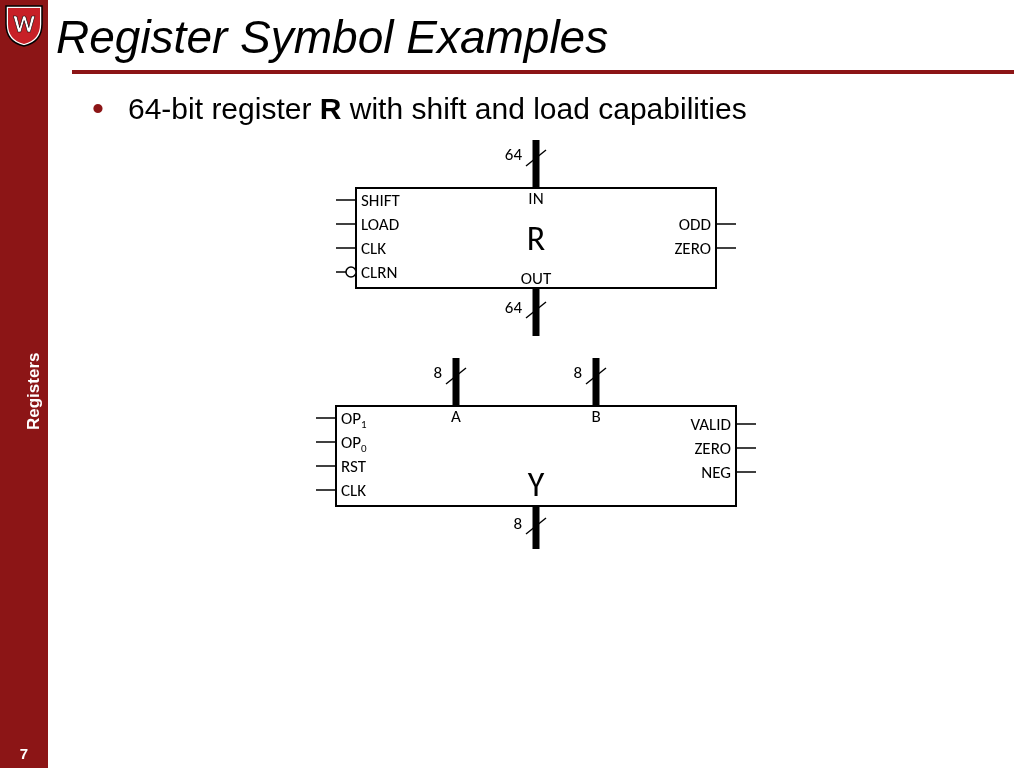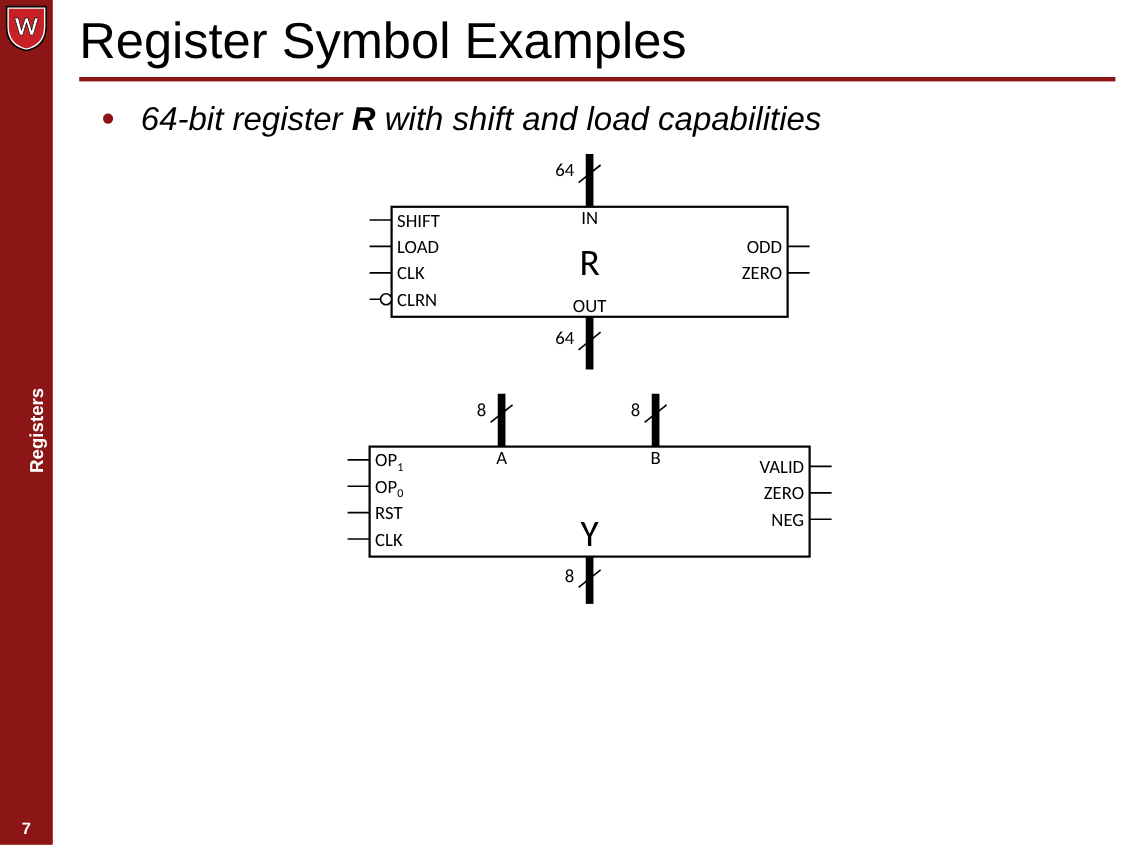--- a/index.html
+++ b/index.html
@@ -49,32 +49,32 @@
   }
   .content {
     position: absolute;
     left: 48px;
     top: 0;
     width: 976px;
     height: 768px;
   }
   .title {
     font-size: 46px;
-    margin: 10px 0 6px 24px;
+    margin: 10px 0 6px 8px;
     color: #000;
+    font-style: italic;
   }
   .title-rule {
     margin: 0 10px 16px 24px;
     border: none;
     border-top: 4px solid #8c1516;
   }
   ul.bullets {
     margin: 0 18px 0 40px;
     padding: 0;
-    font-style: italic;
   }
   ul.bullets > li {
     list-style: none;
     position: relative;
     padding-left: 40px;
     font-size: 30px;
     line-height: 1.25;
     margin-bottom: 10px;
     color: #000;
   }

